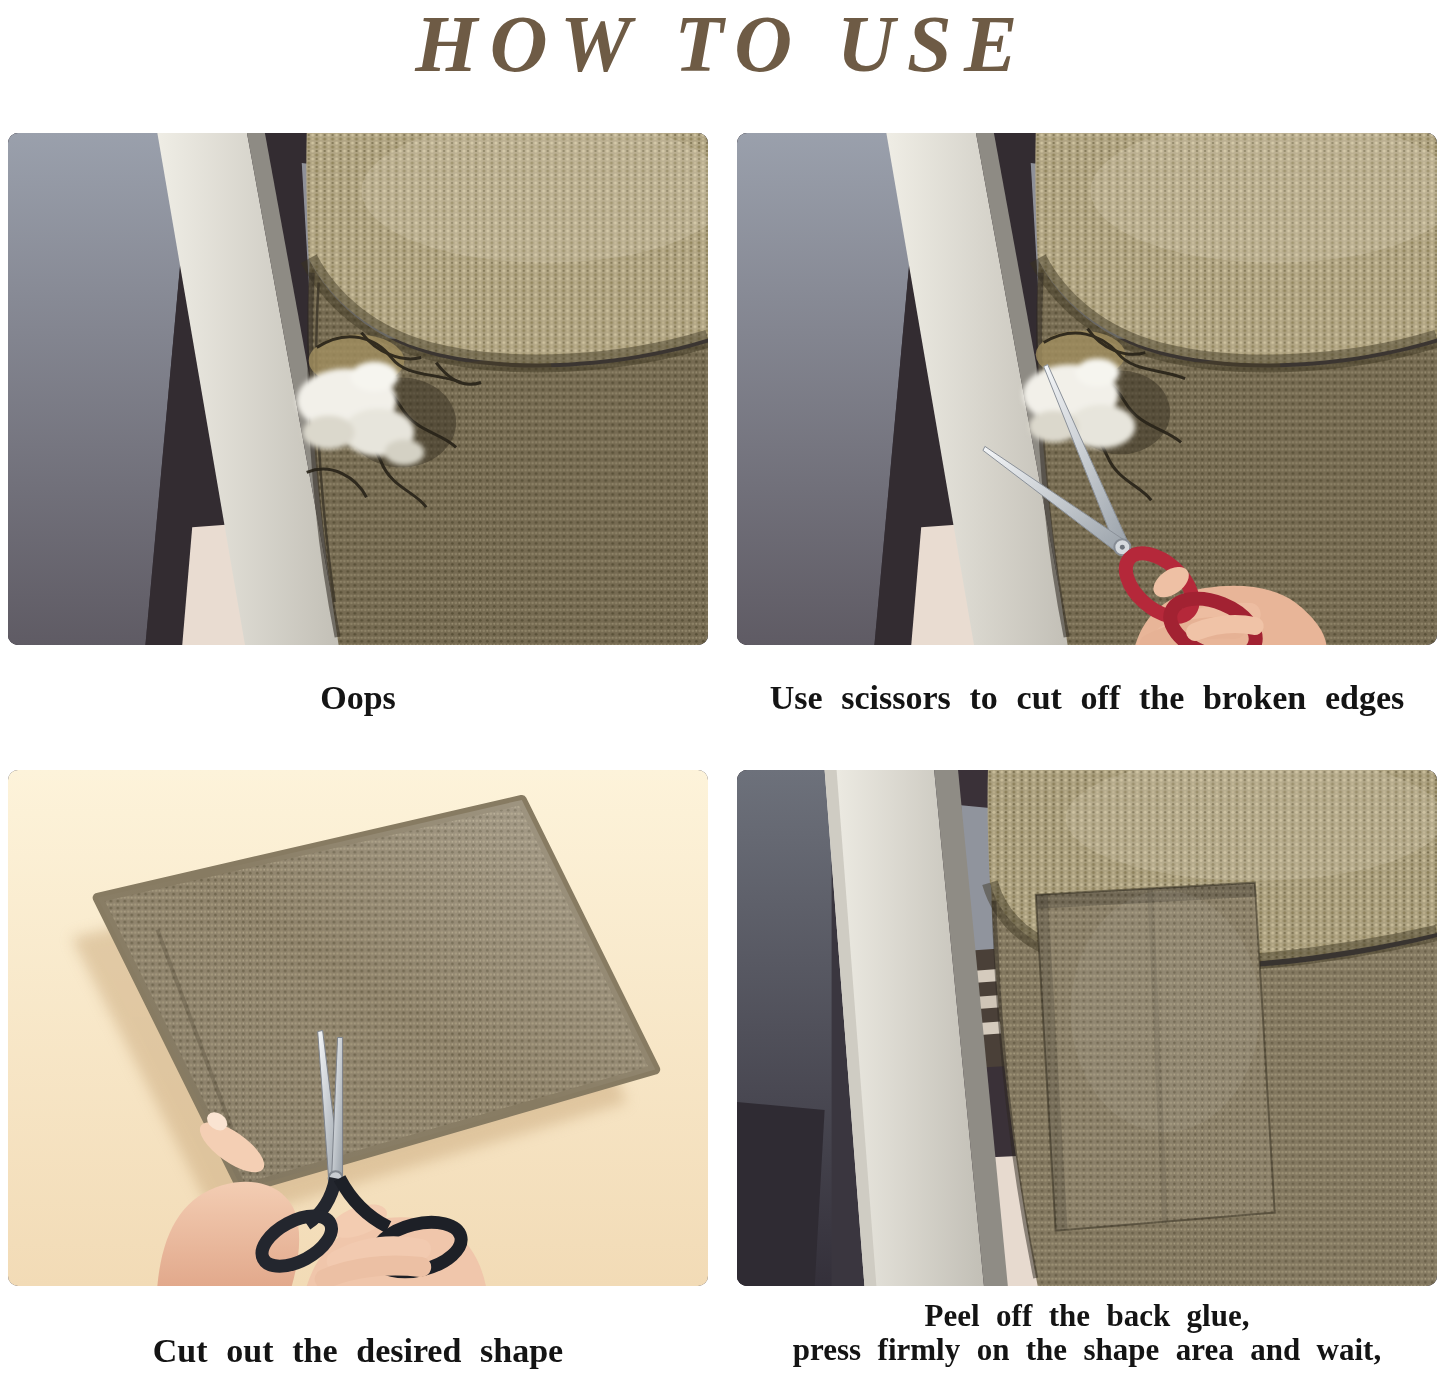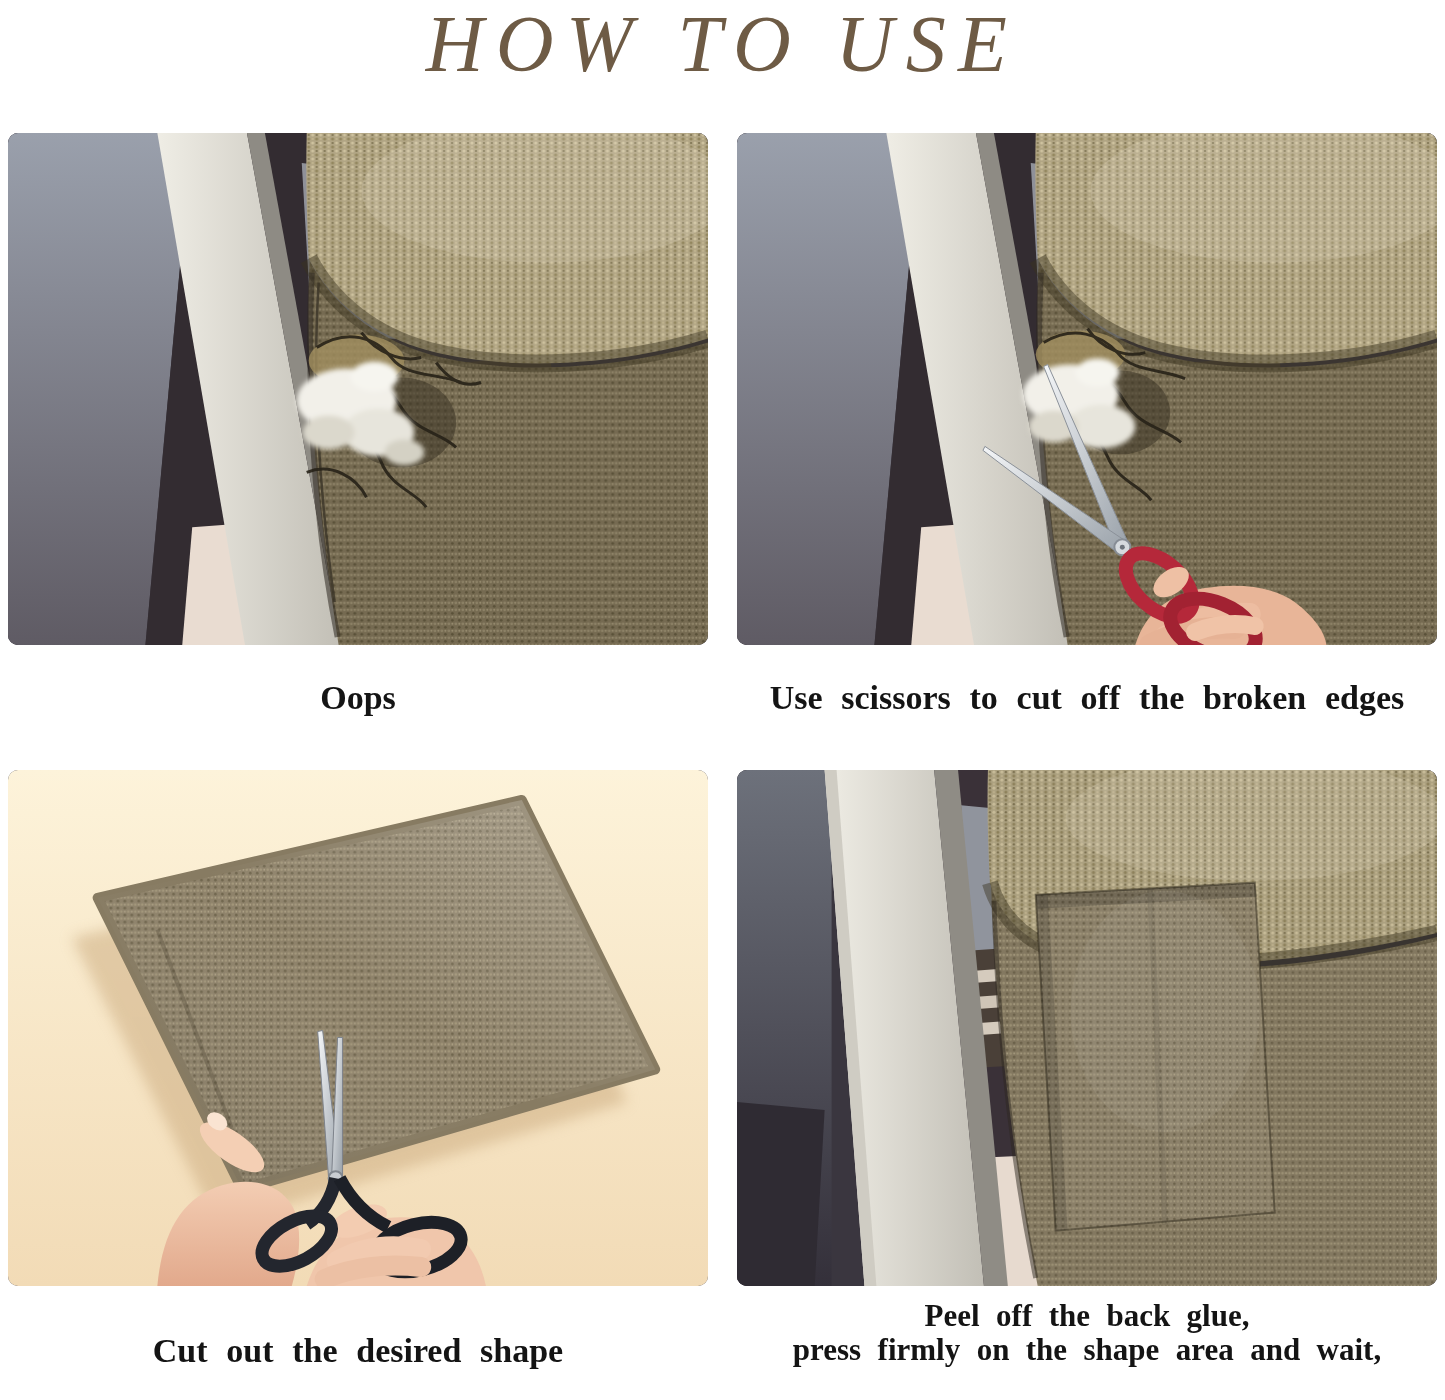--- a/index.html
+++ b/index.html
@@ -6,21 +6,21 @@
   .page{
     position:relative;
     width:1445px;height:1400px;
     background:#ffffff;
     font-family:"Liberation Serif", serif;
     overflow:hidden;
   }
   .title{
     margin:0;padding-top:4px;
     text-align:center;
-    font-style:italic;font-weight:400;
+    font-style:italic;font-weight:700;
     font-size:80px;line-height:1.0;
     letter-spacing:0.155em;
     color:#6e5b45;
     white-space:nowrap;
   }
   .grid{
     display:grid;
     grid-template-columns:700px 700px;
     column-gap:29px;
     padding:0 8px;

